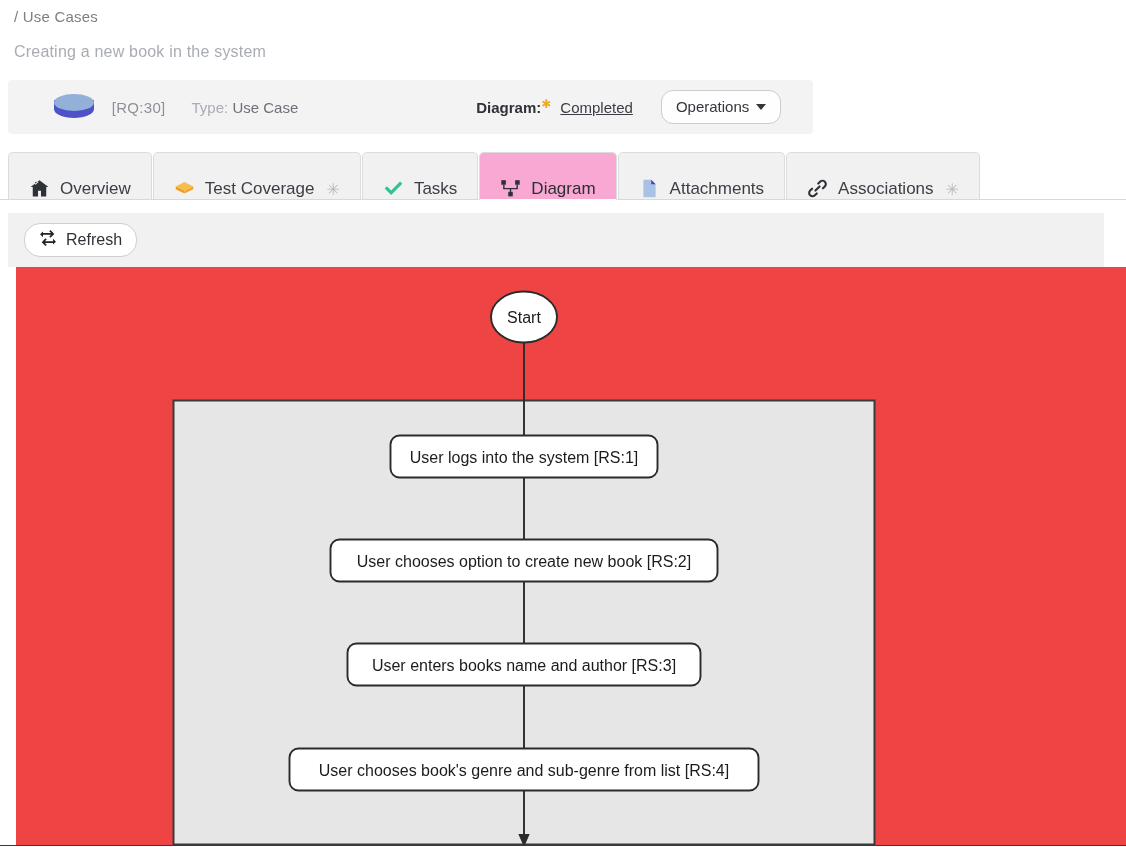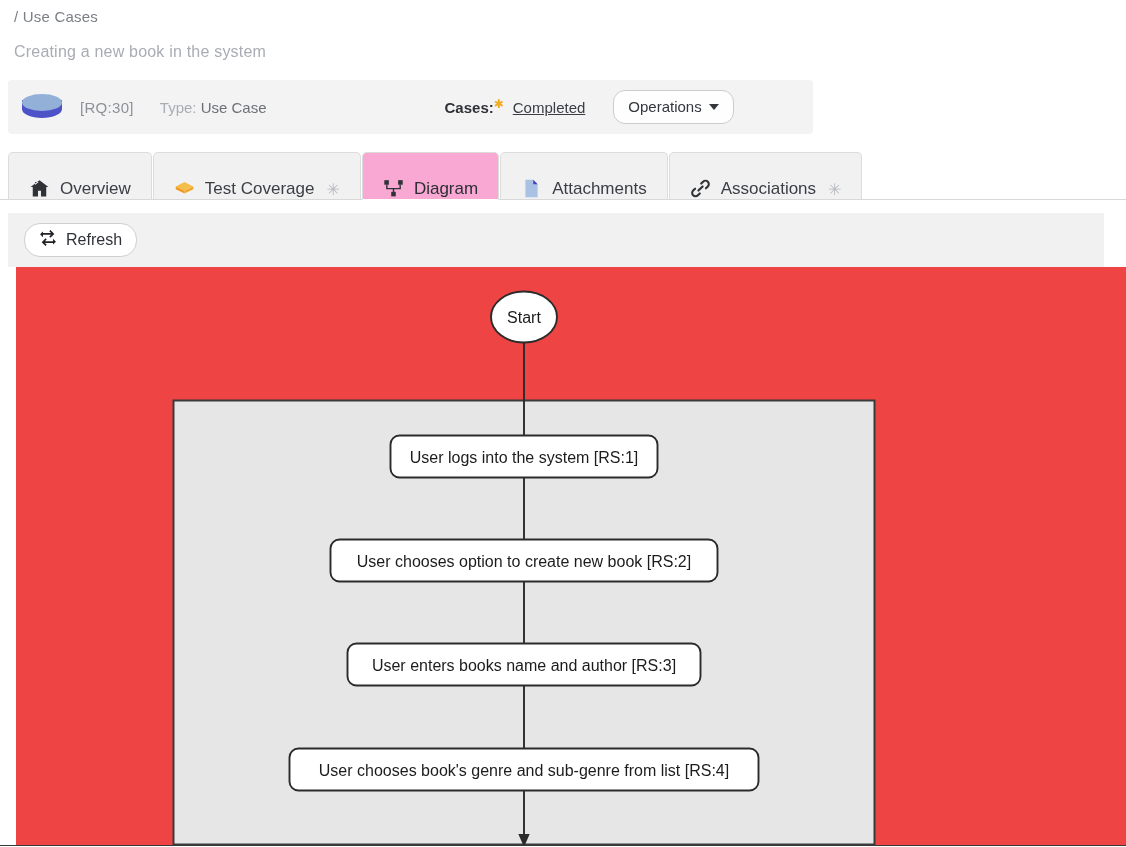--- a/index.html
+++ b/index.html
@@ -23,21 +23,21 @@
     position: absolute; left: 14px; top: 43px;
     font-size: 16px; color: #a9acb3; letter-spacing: .2px;
     white-space: nowrap;
   }
 
   
   .info-bar {
     position: absolute; left: 8px; top: 80px;
     width: 805px; height: 54px;
     background: #f3f3f4; border-radius: 4px;
-    display: flex; align-items: center;
+    display: flex; align-items: center; justify-content: center;
   }
   .disc-icon {
     position: relative; width: 40px; height: 26px;
     margin-left: 14px; margin-right: 18px; flex: none;
   }
   .disc-icon .disc-body {
     position: absolute; left: 0; top: 6px; width: 40px; height: 18px;
     background: #4e52c8; border-radius: 0 0 20px 20px / 0 0 9px 9px;
   }
   .disc-icon .disc-top {
@@ -149,21 +149,21 @@
     <div class="disc-icon">
       <div class="disc-body"></div>
       <div class="disc-top"></div>
     </div>
     <span class="rq-id">[RQ:30]</span>
     <span class="type-block">
       <span class="type-label">Type:</span>
       <span class="type-value">Use Case</span>
     </span>
     <span class="status-block">
-      <span class="status-label">Cases:</span>
+      <span class="status-label">Diagram:</span>
       <span class="status-star">✱</span>
       <span class="status-value">Completed</span>
     </span>
     <div class="operations-btn">
       <span>Operations</span>
       <span class="caret-down"></span>
     </div>
   </div>
 
   <div class="tabs-wrap">
@@ -184,20 +184,28 @@
           <svg width="21" height="21" viewBox="0 0 24 24">
             <path fill="#f5be4c" d="M12 4.5 22 9.6l-10 5-10-5z"></path>
             <path fill="#ef9a1c" d="M2 9.6v3.2l10 5v-3.2z"></path>
             <path fill="#f0a52c" d="M22 9.6v3.2l-10 5v-3.2z"></path>
           </svg>
         </span>
         <span>Test Coverage</span>
         <span class="asterisk">✳</span>
       </div>
 
+      <div class="tab">
+        <span class="tab-ico">
+          <svg width="21" height="21" viewBox="0 0 24 24">
+              <path fill="#2ec48f" d="M9.3 19.5 1.9 12.1l2.6-2.6 4.8 4.8L19.5 4.1l2.6 2.6z"></path>
+            </svg>
+        </span>
+        <span>Tasks</span>
+      </div>
 
       <div class="tab active">
         <span class="tab-ico">
           <svg width="21" height="21" viewBox="0 0 24 24">
             <rect x="1.5" y="2.5" width="5.2" height="5.2" fill="#2e3136"></rect>
             <rect x="17.3" y="2.5" width="5.2" height="5.2" fill="#2e3136"></rect>
             <rect x="9.4" y="15.8" width="5.2" height="5.2" fill="#2e3136"></rect>
             <path fill="#2e3136" d="M3.6 7.7h1.6v3.6h13.6V7.7h1.6v5.2H12.8v3.1h-1.6v-3.1H3.6z"></path>
           </svg>
         </span>

